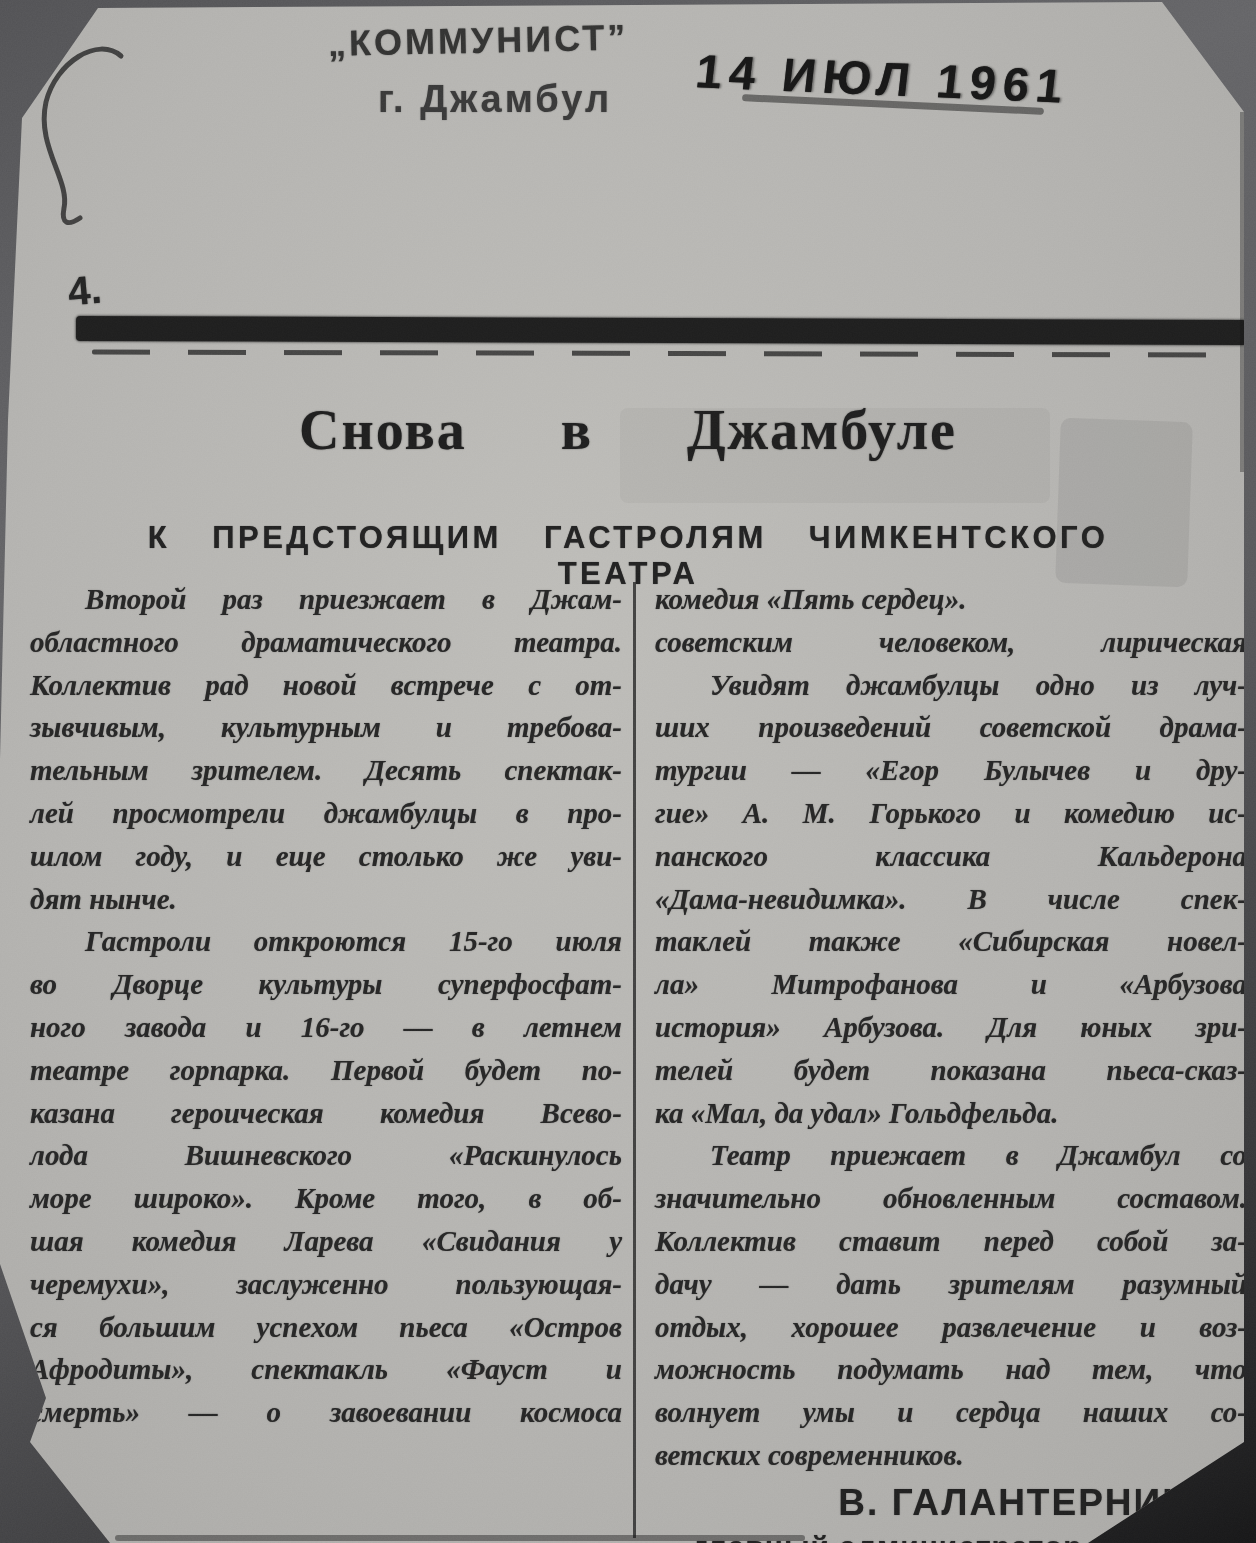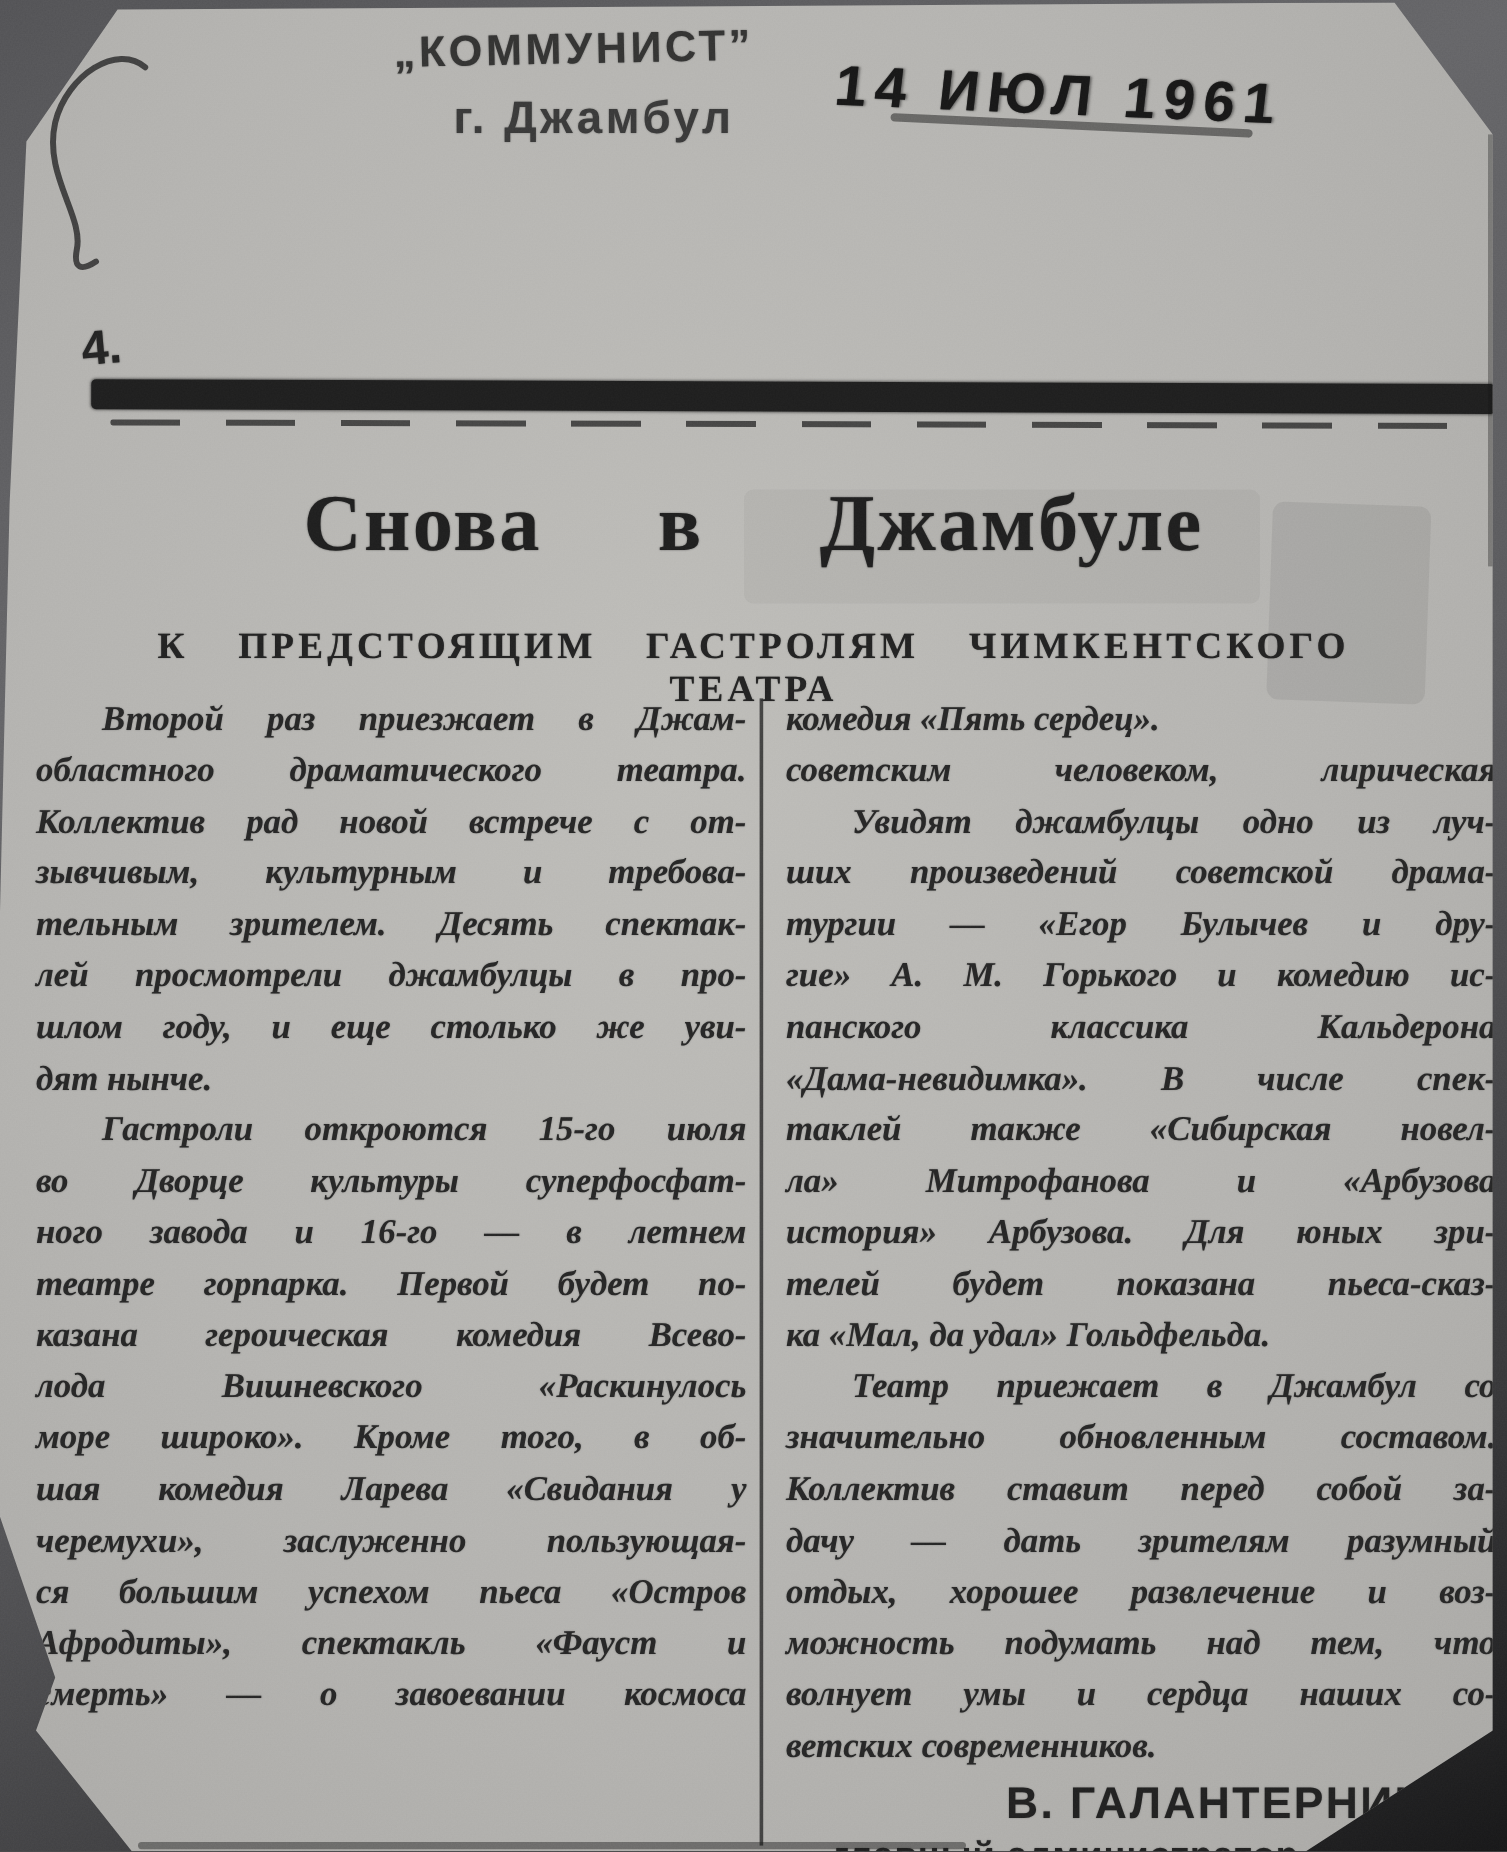--- a/index.html
+++ b/index.html
@@ -50,26 +50,26 @@
   }
   .rule-dashes{
     position:absolute;left:92px;top:351px;width:1150px;height:5px;opacity:.8;
     background:repeating-linear-gradient(90deg,#272727 0 58px,transparent 58px 96px);
     transform:rotate(.15deg);border-radius:2px;
   }
   
   .title{
     position:absolute;left:60px;top:398px;width:1136px;margin:0;
     text-align:center;font-family:"Liberation Serif",serif;font-weight:bold;
-    font-size:67px;color:#1d1d1d;letter-spacing:2px;word-spacing:78px;
+    font-size:56px;color:#1d1d1d;letter-spacing:2px;word-spacing:78px;
     text-shadow:0 0 1.5px rgba(25,25,25,.65);
   }
   .subtitle{
     position:absolute;left:60px;top:520px;width:1136px;margin:0;
-    text-align:center;font-family:Liberation Serif, serif;font-weight:bold;
+    text-align:center;font-family:Liberation Sans, sans-serif;font-weight:bold;
     font-size:31px;color:#202020;letter-spacing:3.5px;word-spacing:30px;
     text-shadow:0 0 1px rgba(25,25,25,.7);
   }
   
   .col{
     position:absolute;top:578px;width:592px;
     font-family:"Liberation Serif",serif;font-weight:bold;font-size:29px;color:#242424;
     text-shadow:0 0 1.2px rgba(30,30,30,.5);
   }
   .col-left{left:30px;}

